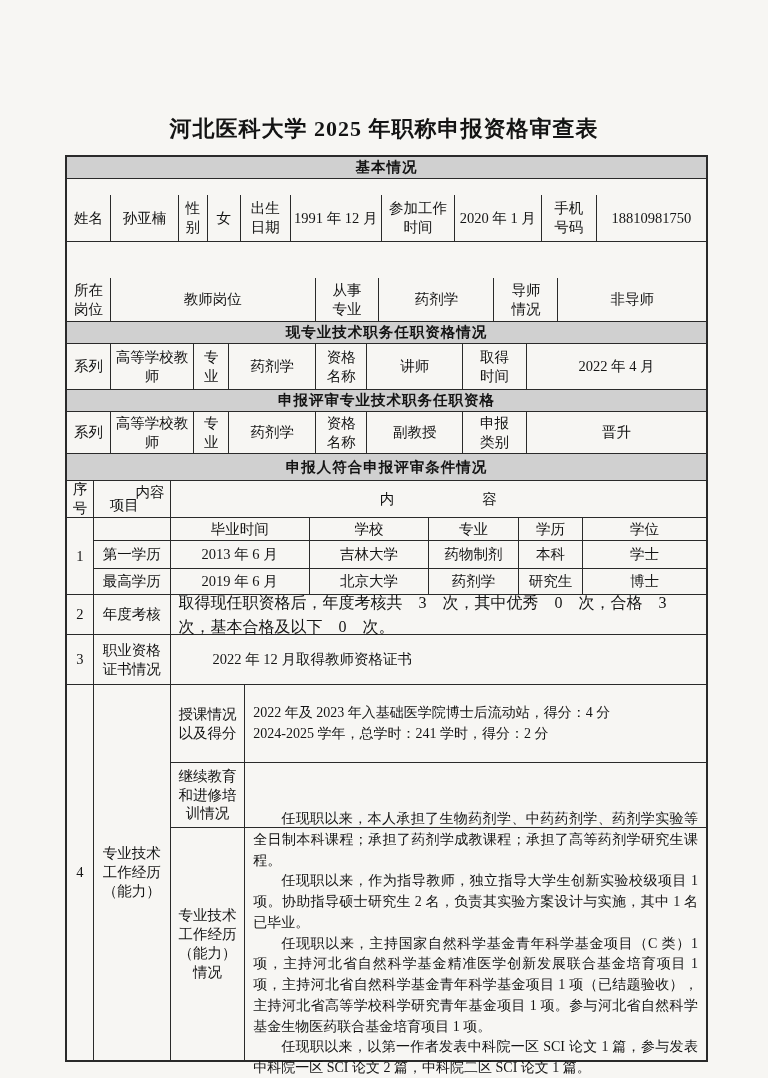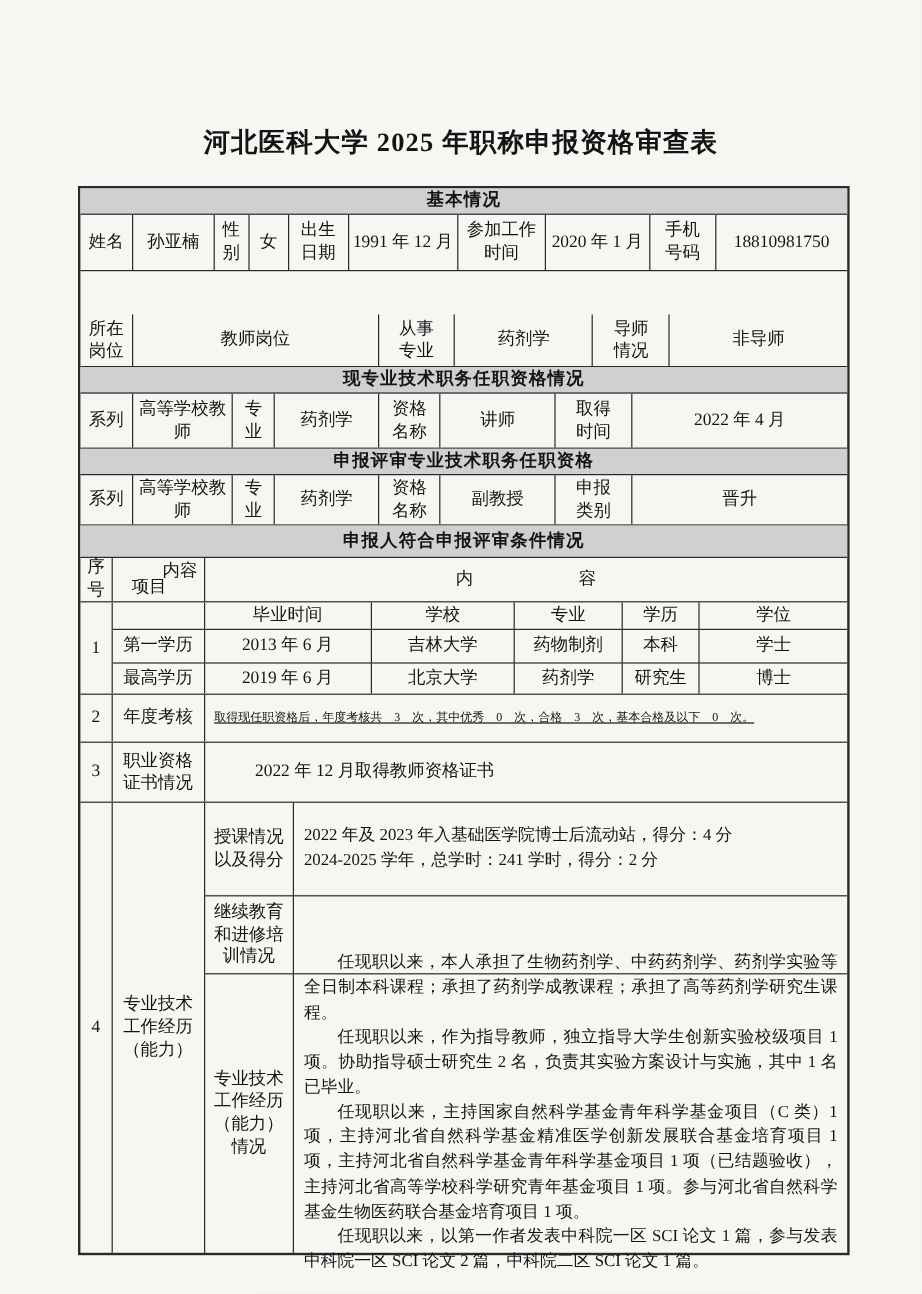--- a/index.html
+++ b/index.html
@@ -14,21 +14,21 @@
     position:relative;
     width:768px;height:1078px;
     background:var(--paper);
     color:var(--ink);
     font-family:"Liberation Serif","DejaVu Serif",serif;
     font-size:14.5px;
     overflow:hidden;
     margin:0 auto;
   }
   .title{
-    position:absolute;top:104px;left:0;width:100%;
+    position:absolute;top:114px;left:0;width:100%;
     text-align:center;
     font-size:22px;font-weight:bold;
     letter-spacing:1px;
   }
   .form{
     position:absolute;top:155px;left:65px;
     width:643px;
     border:2px solid var(--bd);
     box-sizing:border-box;
     background:var(--paper);
@@ -82,36 +82,36 @@
   .span3{grid-row:1/4;}
   .content-block{
     flex-direction:column;align-items:flex-start;justify-content:center;
     text-align:left;
     padding:4px 8px;
     font-size:14px;line-height:1.48;
   }
   .content-block .ind{text-indent:2em;}
   .para{margin:0;text-indent:2em;text-align:justify;}
   .cert-content{padding-left:42px;}
-  .annual-content{padding:2px 8px;font-size:10px;line-height:1.5;text-align:left;text-decoration:underline;}
+  .annual-content{padding:2px 8px;font-size:16px;line-height:1.5;text-align:left;}
 </style>
 </head>
 <body>
 
 <div class="page">
 
   <div class="title">河北医科大学 2025 年职称申报资格审查表</div>
 
   <div class="form">
 
     <div class="r band" style="height:22px;">
       <div class="c" style="width:100%;">基本情况</div>
     </div>
 
-    <div class="r" style="height:47px;">
+    <div class="r" style="height:47px;margin-top:16px;">
       <div class="c" style="width:6.9%;">姓名</div>
       <div class="c" style="width:10.6%;">孙亚楠</div>
       <div class="c pre" style="width:4.5%;">性
 别</div>
       <div class="c" style="width:5.2%;">女</div>
       <div class="c pre" style="width:7.8%;">出生
 日期</div>
       <div class="c" style="width:14.3%;">1991 年 12 月</div>
       <div class="c pre" style="width:11.4%;">参加工作
 时间</div>

